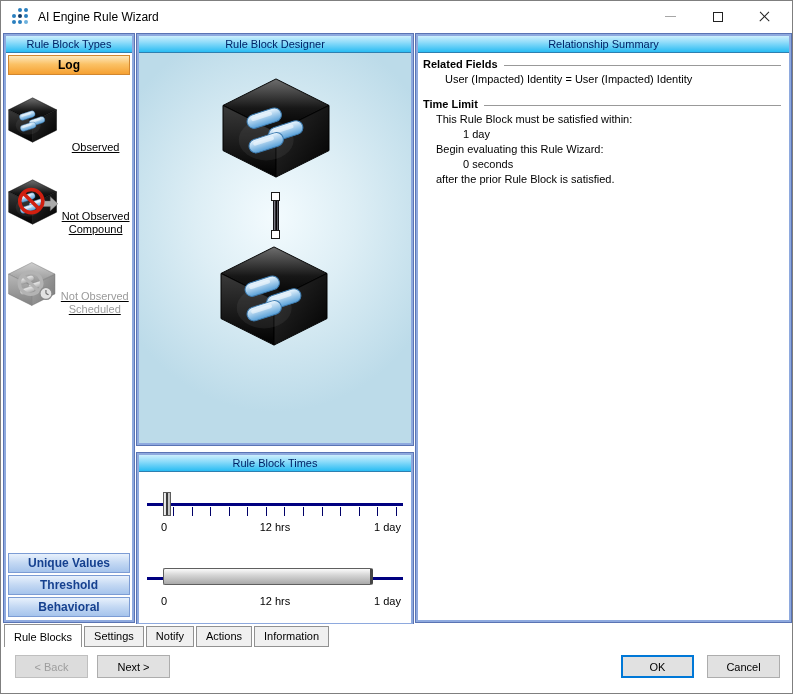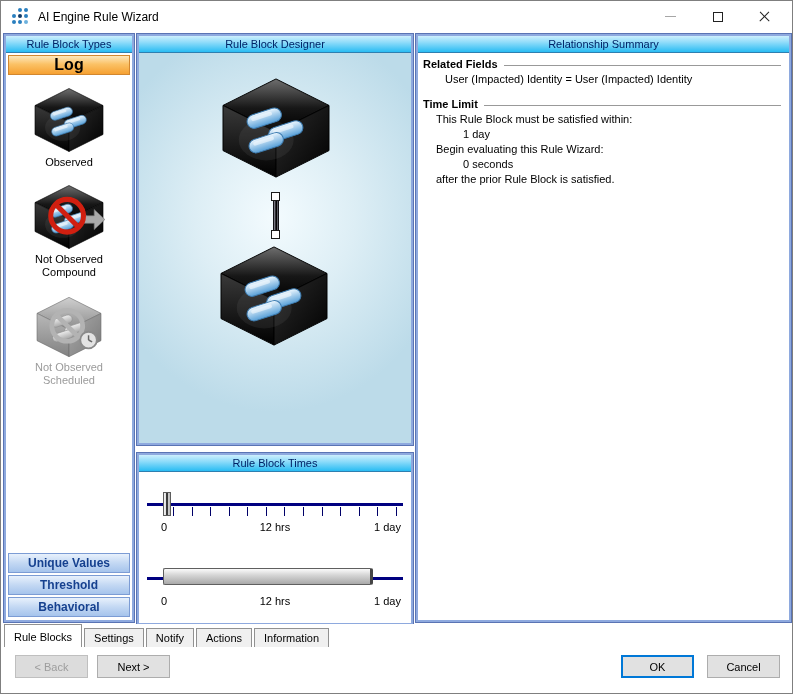--- a/index.html
+++ b/index.html
@@ -24,22 +24,22 @@
   .glyph-close i:nth-child(2){transform:rotate(-45deg);}
 
   
   .panel{position:absolute;background:#ffffff;border:2px solid #8ea9de;outline:1px solid #5a74b4;}
   .panel-header{height:17px;background:linear-gradient(180deg,#cdeffd 0%,#8fdcfa 40%,#29bcf3 100%);
     border-bottom:1px solid #2e7fb0;color:#002366;font-size:11px;text-align:center;line-height:16px;}
 
   
   .left-panel{left:3px;top:33px;width:130px;height:588px;}
   .log-btn{margin:2px;height:20px;background:linear-gradient(180deg,#fde8bd 0%,#fbc266 45%,#f6a132 100%);
-    border:1px solid #d2872f;font-size:16px;font-weight:bold;color:#000;text-align:center;line-height:18px;cursor:pointer;}
-  .type-item{display:flex;flex-direction:column;align-items:center;cursor:pointer;}
+    border:1px solid #d2872f;font-size:12px;font-weight:bold;color:#000;text-align:center;line-height:18px;cursor:pointer;}
+  .type-item{display:flex;flex-direction:row;align-items:flex-end;cursor:pointer;text-decoration:underline;}
   .type-item .lbl{font-size:11px;color:#000;text-align:center;width:104px;line-height:13px;margin-top:2px;}
   .type-item.disabled .lbl{color:#9b9b9b;}
   .bottom-btns{position:absolute;left:1px;right:1px;bottom:1px;}
   .type-btn{height:20px;margin:2px 1px;background:linear-gradient(180deg,#e8f1fc 0%,#c3d8f3 50%,#a6c4ec 100%);
     border:1px solid #7c9cd4;font-size:12px;font-weight:bold;color:#16418f;text-align:center;line-height:18px;cursor:pointer;}
 
   
   .designer-panel{left:136px;top:33px;width:276px;height:411px;}
   .designer-canvas{position:relative;width:100%;height:390px;
     background:radial-gradient(ellipse 65% 50% at 50% 42%,#f3fbfe 0%,#ddeef5 45%,#bcdbe9 100%);overflow:hidden;}
@@ -75,21 +75,21 @@
   .summary-body{padding:5px 8px 0 5px;font-size:11px;color:#000;}
   .group-title{display:flex;align-items:center;font-weight:bold;font-size:11px;}
   .group-title::after{content:"";flex:1;border-top:1px solid #999;margin-left:6px;margin-top:2px;}
   .s-line{margin:3px 0 0 0;}
   .ind1{padding-left:13px;}
   .ind2{padding-left:40px;}
   .ind-field{padding-left:22px;}
   .group-gap{height:13px;}
 
   
-  .tabstrip{position:absolute;left:3px;top:623px;right:3px;height:25px;display:flex;align-items:flex-end;background:#fff;}
+  .tabstrip{position:absolute;left:3px;top:623px;right:3px;height:25px;display:flex;align-items:center;background:#fff;}
   .tab{font-size:11px;color:#000;border:1px solid #919191;background:#f0f0f0;padding:3px 9px 3px 9px;height:21px;
     margin-right:2px;cursor:pointer;white-space:nowrap;}
   .tab.active{background:#ffffff;height:25px;padding-top:6px;border-bottom:1px solid #9b9b9b;}
 
   
   .footer{position:absolute;left:0;right:0;bottom:0;height:46px;background:#fff;}
   .btn{position:absolute;top:8px;width:73px;height:23px;font-size:11px;font-family:"Liberation Sans",sans-serif;
     background:#e1e1e1;border:1px solid #adadad;color:#000;text-align:center;line-height:22px;cursor:pointer;}
   .btn-back{left:14px;background:#dcdcdc;border-color:#bfbfbf;color:#9d9d9d;cursor:default;}
   .btn-next{left:96px;}

